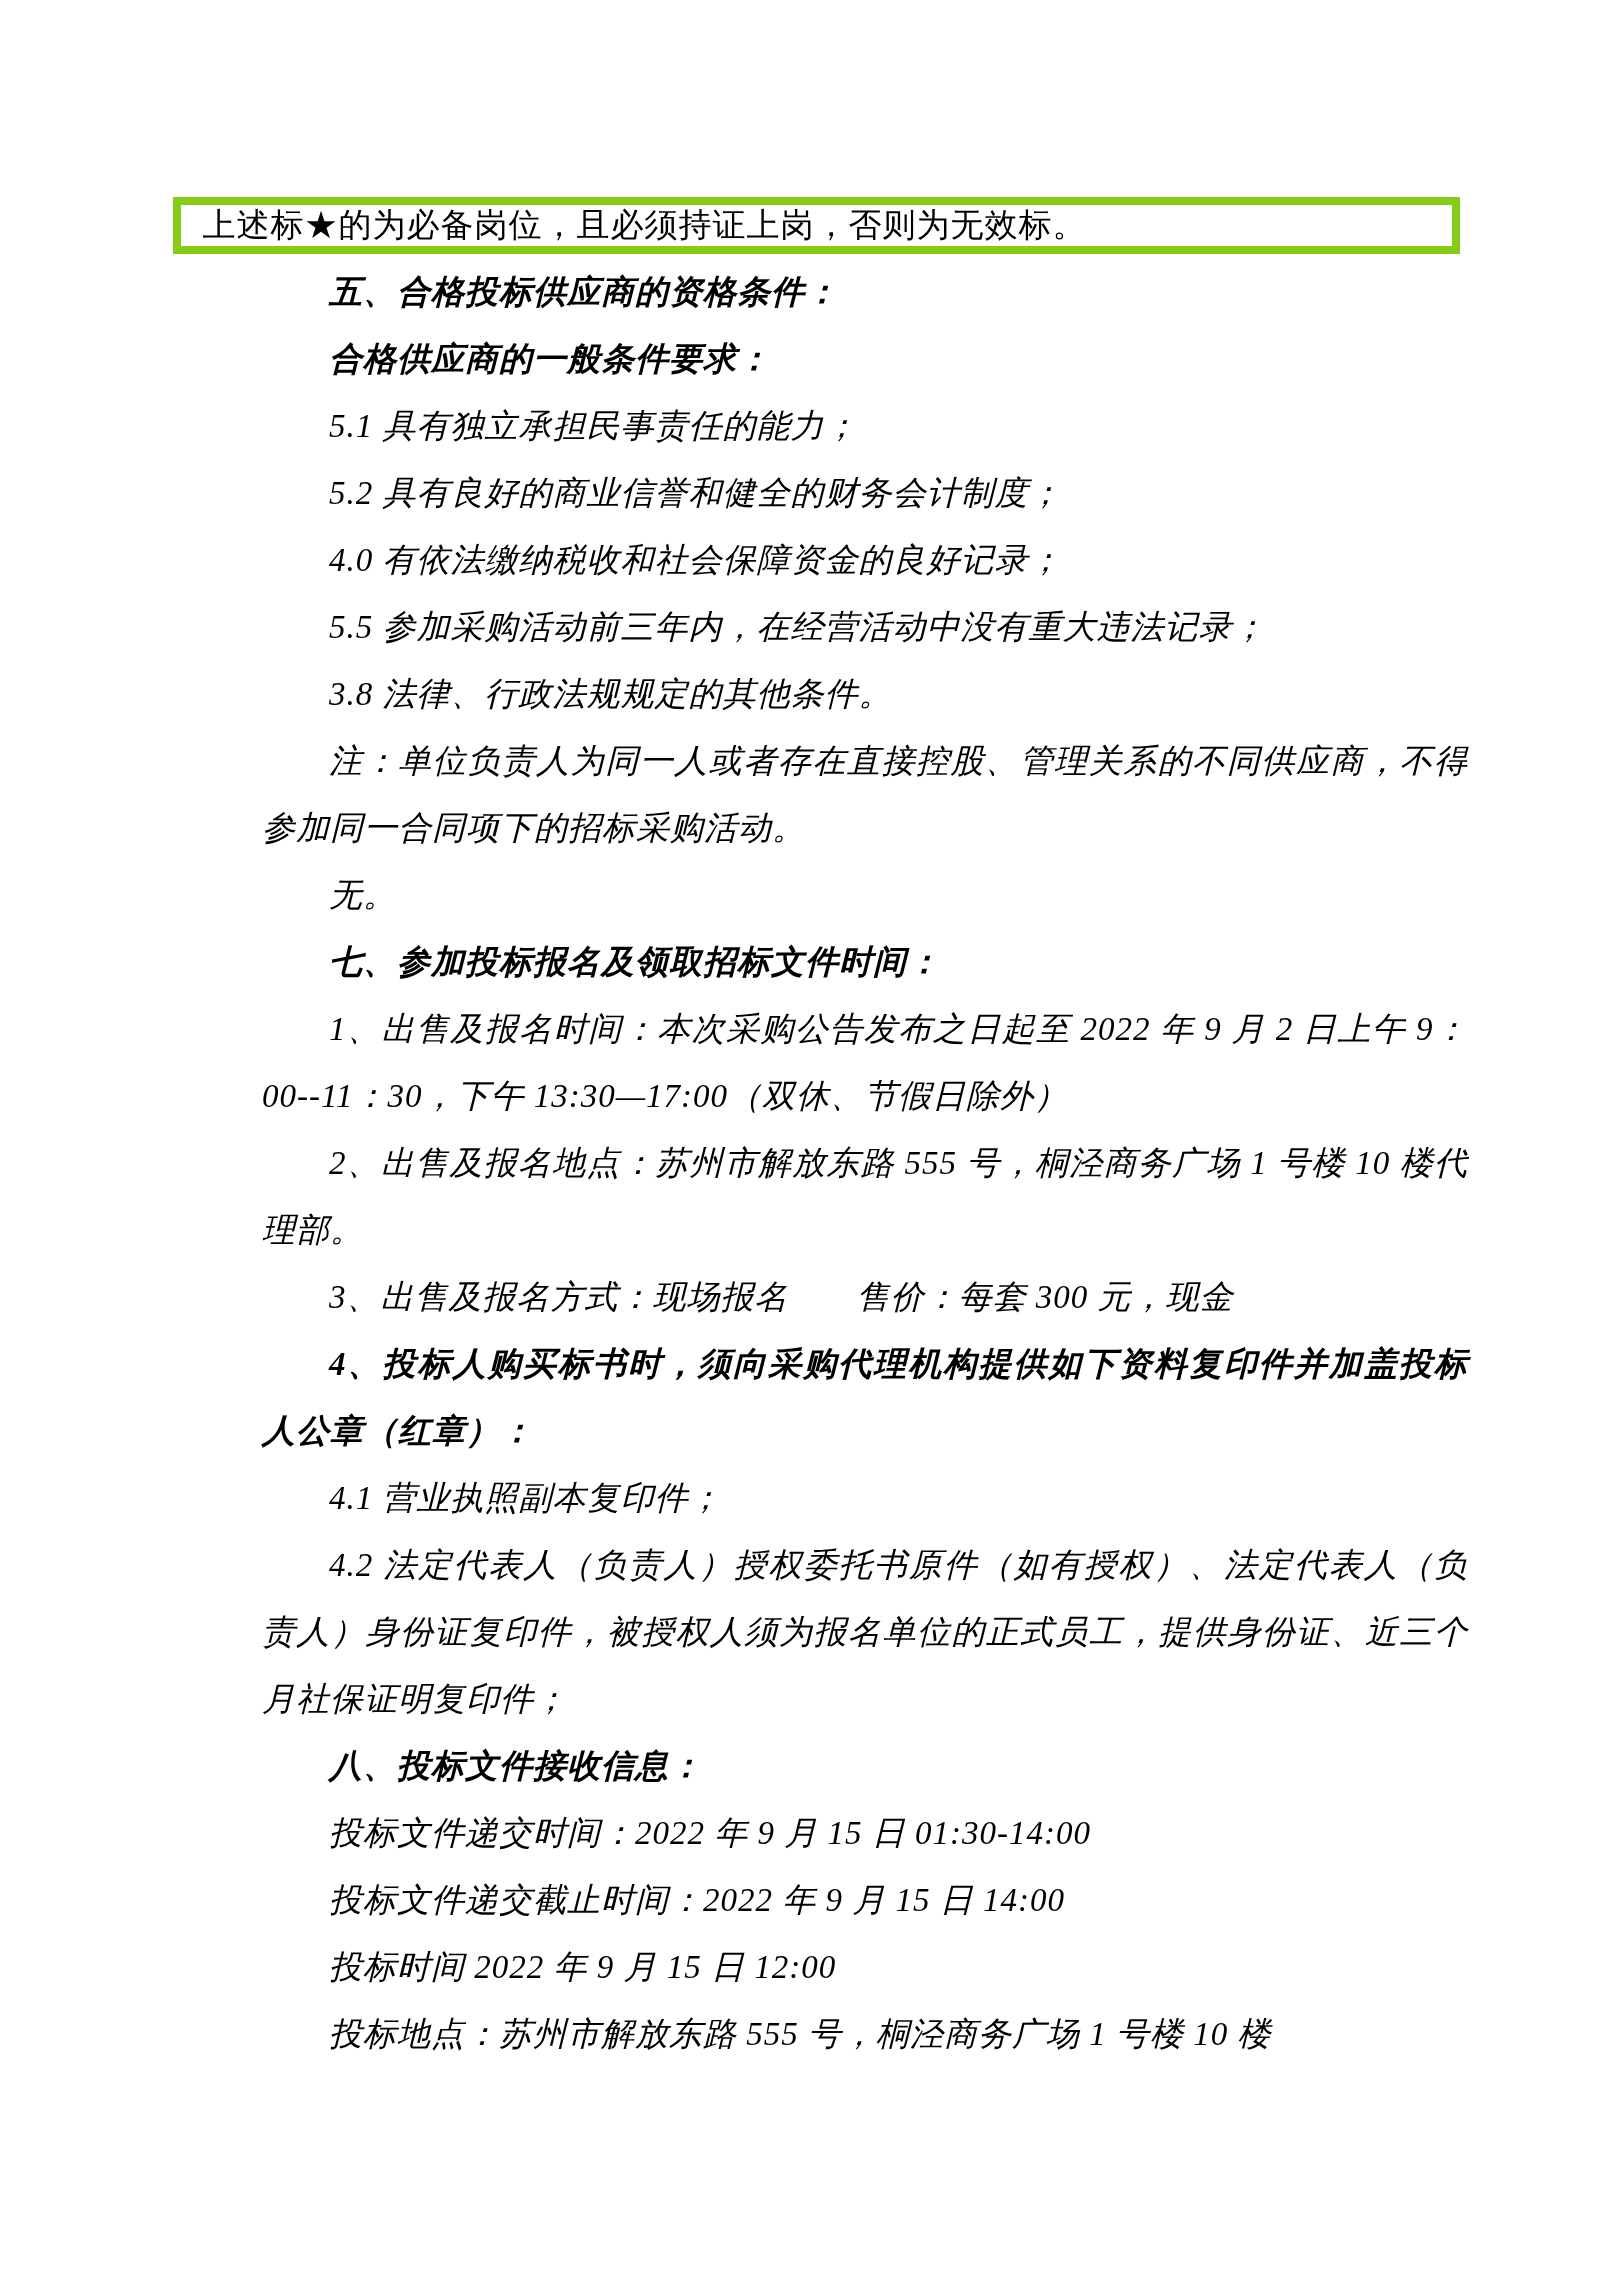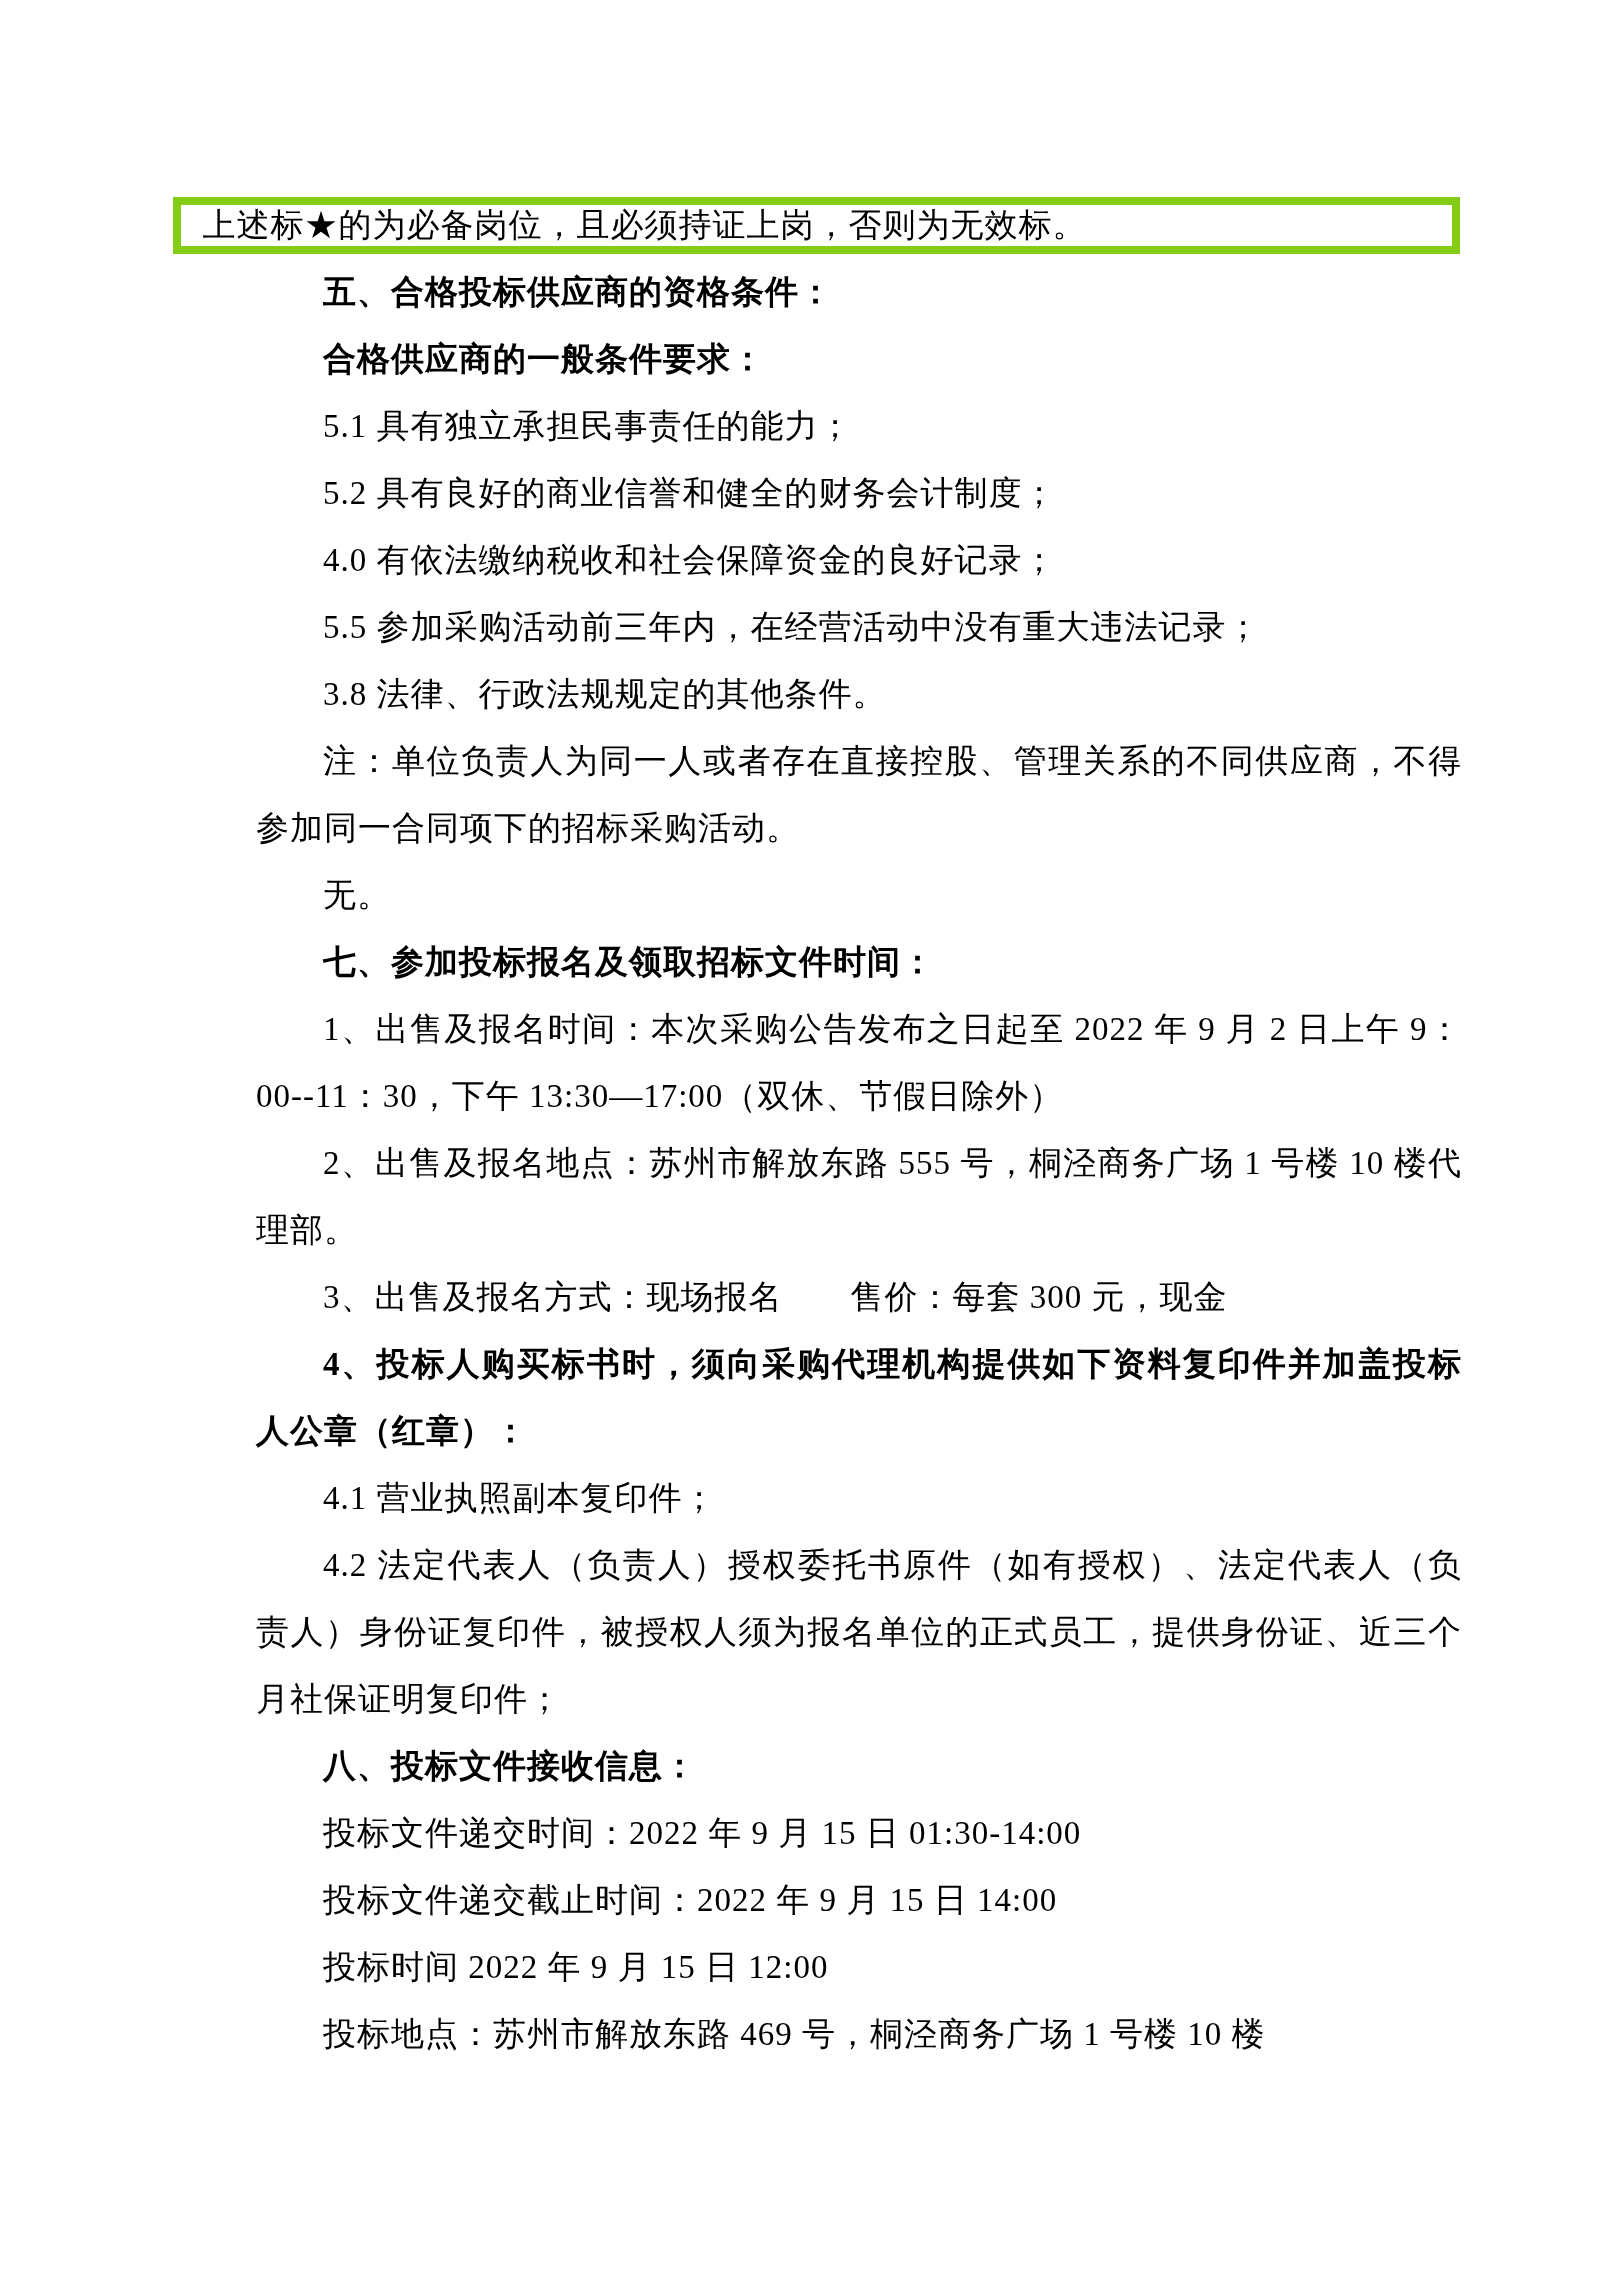--- a/index.html
+++ b/index.html
@@ -25,23 +25,24 @@
     box-sizing: border-box;
     border: 8px solid #84cc16;
     display: flex;
     align-items: center;
     padding-left: 21.6px;
     font-size: 33px;
     letter-spacing: 1px;
   }
   .doc-body {
     position: absolute;
-    left: 256px;
+    left: 262px;
     top: 259px;
     width: 1206px;
+    font-style: italic;
   }
   .para {
     margin: 0;
     font-size: 33px;
     line-height: 67px;
     text-indent: 67px;
     text-align: justify;
     font-weight: normal;
     letter-spacing: 1px;
     word-break: break-all;
@@ -71,16 +72,16 @@
       <p class="para">1、出售及报名时间：本次采购公告发布之日起至 2022 年 9 月 2 日上午 9：00--11：30，下午 13:30—17:00（双休、节假日除外）</p>
       <p class="para">2、出售及报名地点：苏州市解放东路 555 号，桐泾商务广场 1 号楼 10 楼代理部。</p>
       <p class="para">3、出售及报名方式：现场报名　　售价：每套 300 元，现金</p>
       <p class="para bold">4、投标人购买标书时，须向采购代理机构提供如下资料复印件并加盖投标人公章（红章）：</p>
       <p class="para">4.1 营业执照副本复印件；</p>
       <p class="para">4.2 法定代表人（负责人）授权委托书原件（如有授权）、法定代表人（负责人）身份证复印件，被授权人须为报名单位的正式员工，提供身份证、近三个月社保证明复印件；</p>
       <p class="para bold">八、投标文件接收信息：</p>
       <p class="para">投标文件递交时间：2022 年 9 月 15 日 01:30-14:00</p>
       <p class="para">投标文件递交截止时间：2022 年 9 月 15 日 14:00</p>
       <p class="para">投标时间 2022 年 9 月 15 日 12:00</p>
-      <p class="para">投标地点：苏州市解放东路 469 号，桐泾商务广场 1 号楼 10 楼</p>
+      <p class="para">投标地点：苏州市解放东路 555 号，桐泾商务广场 1 号楼 10 楼</p>
     </div>
 </div>
 
 
 </body></html>

